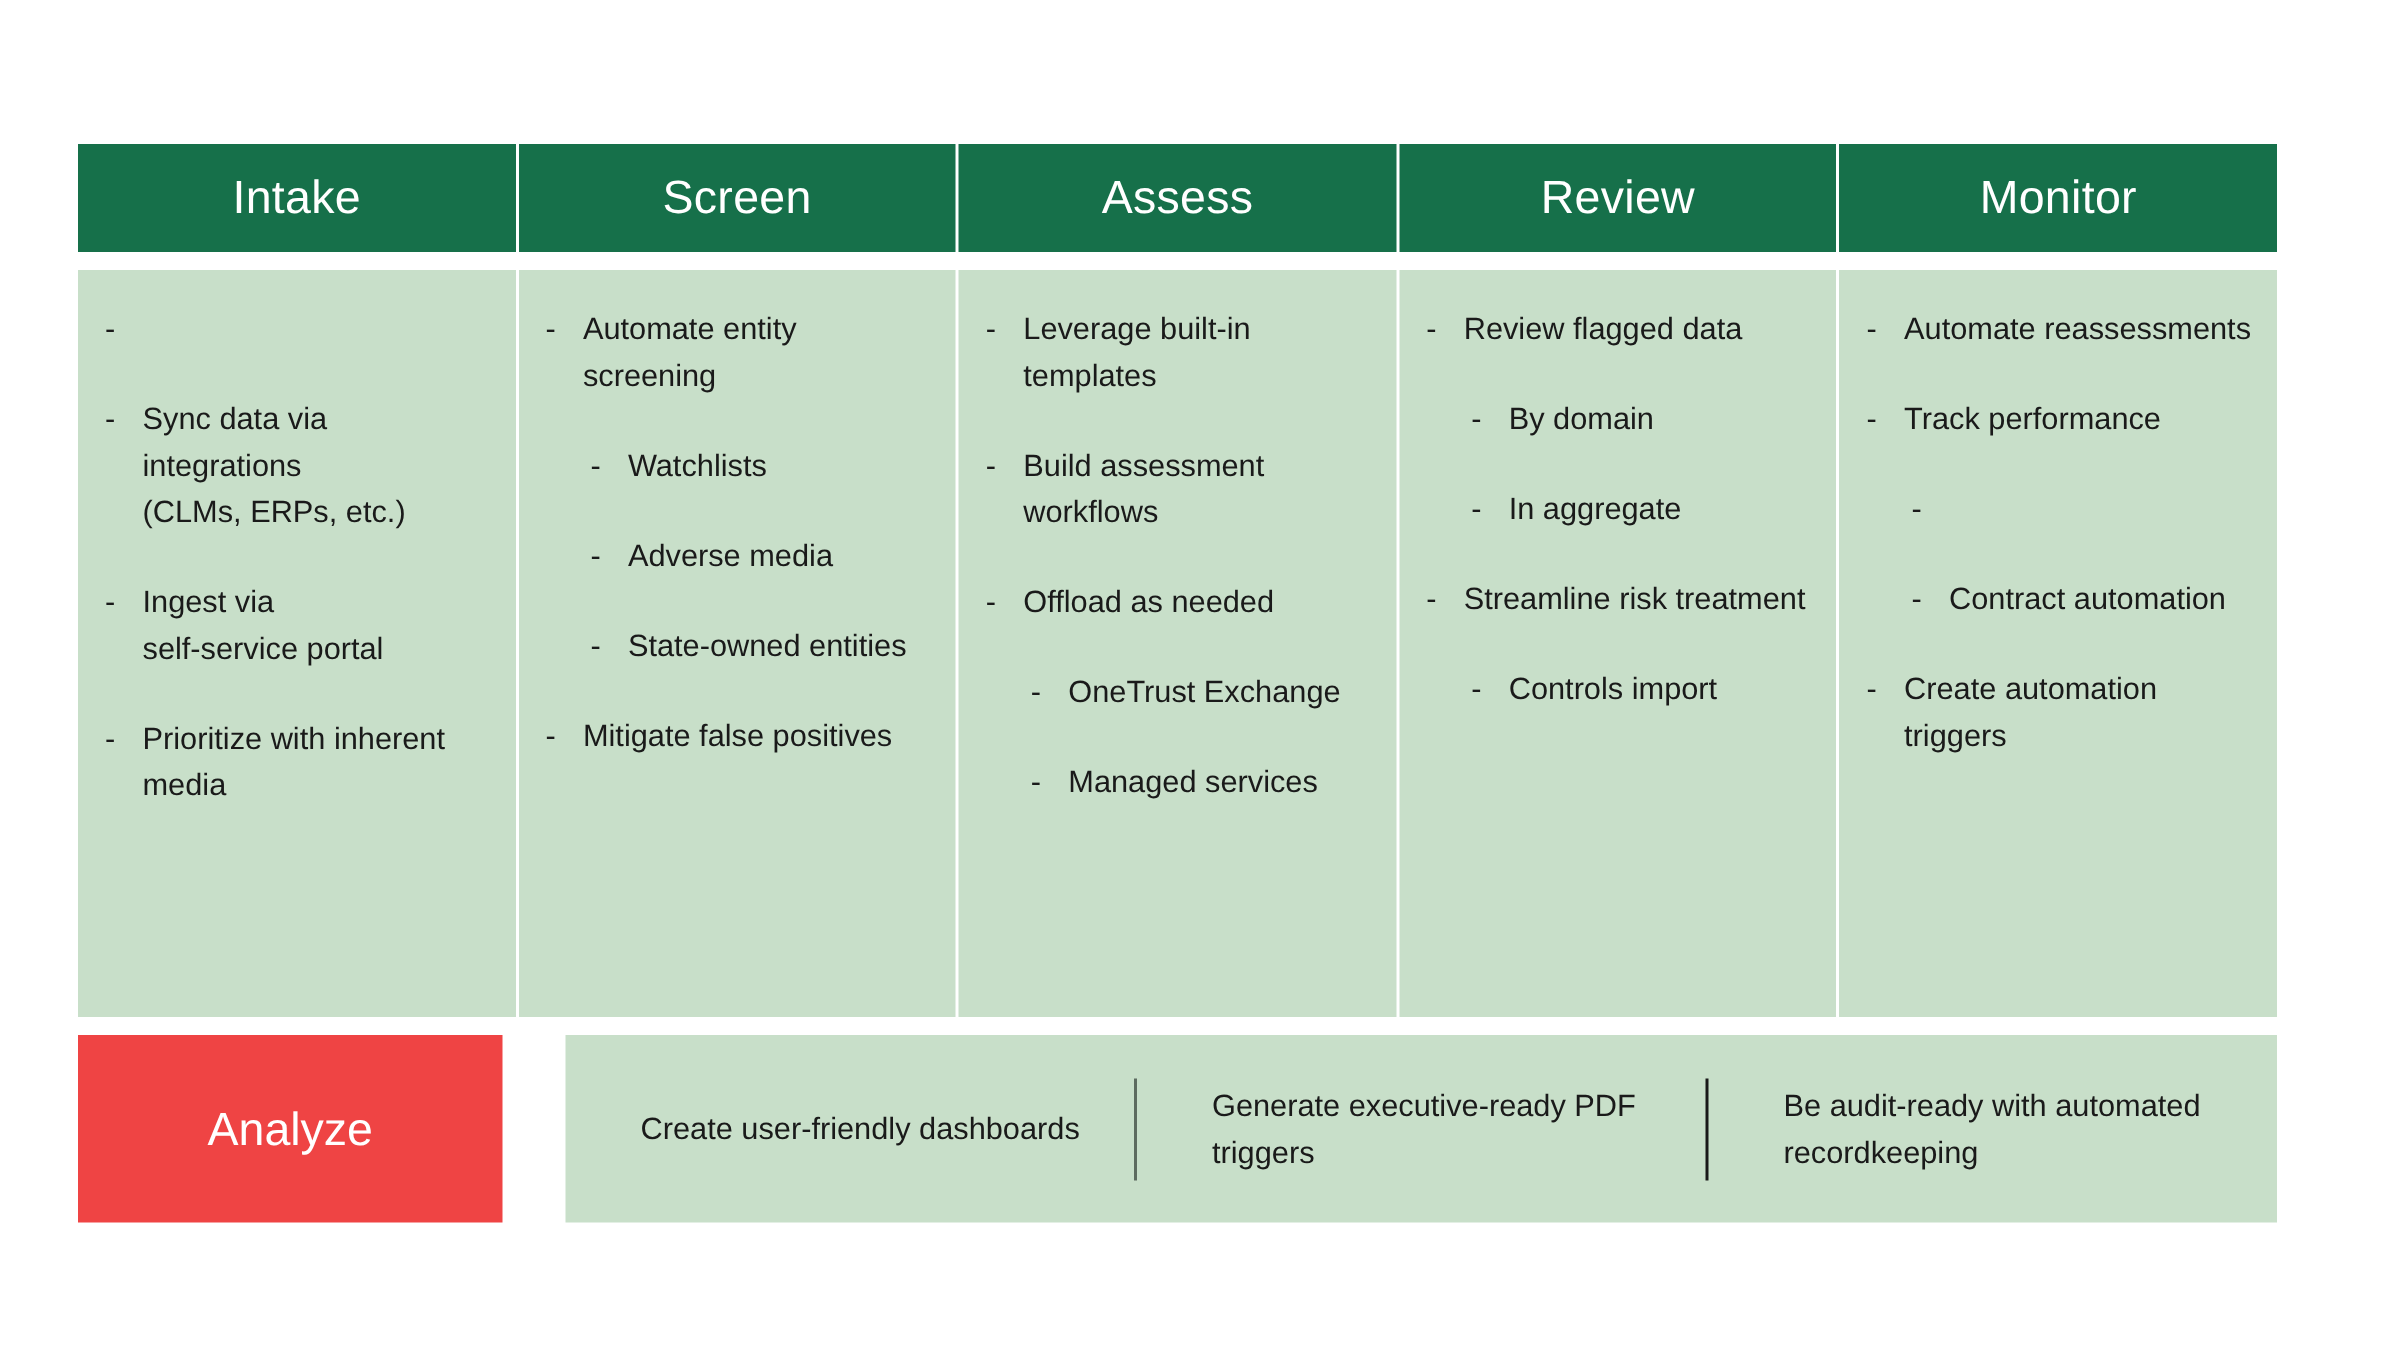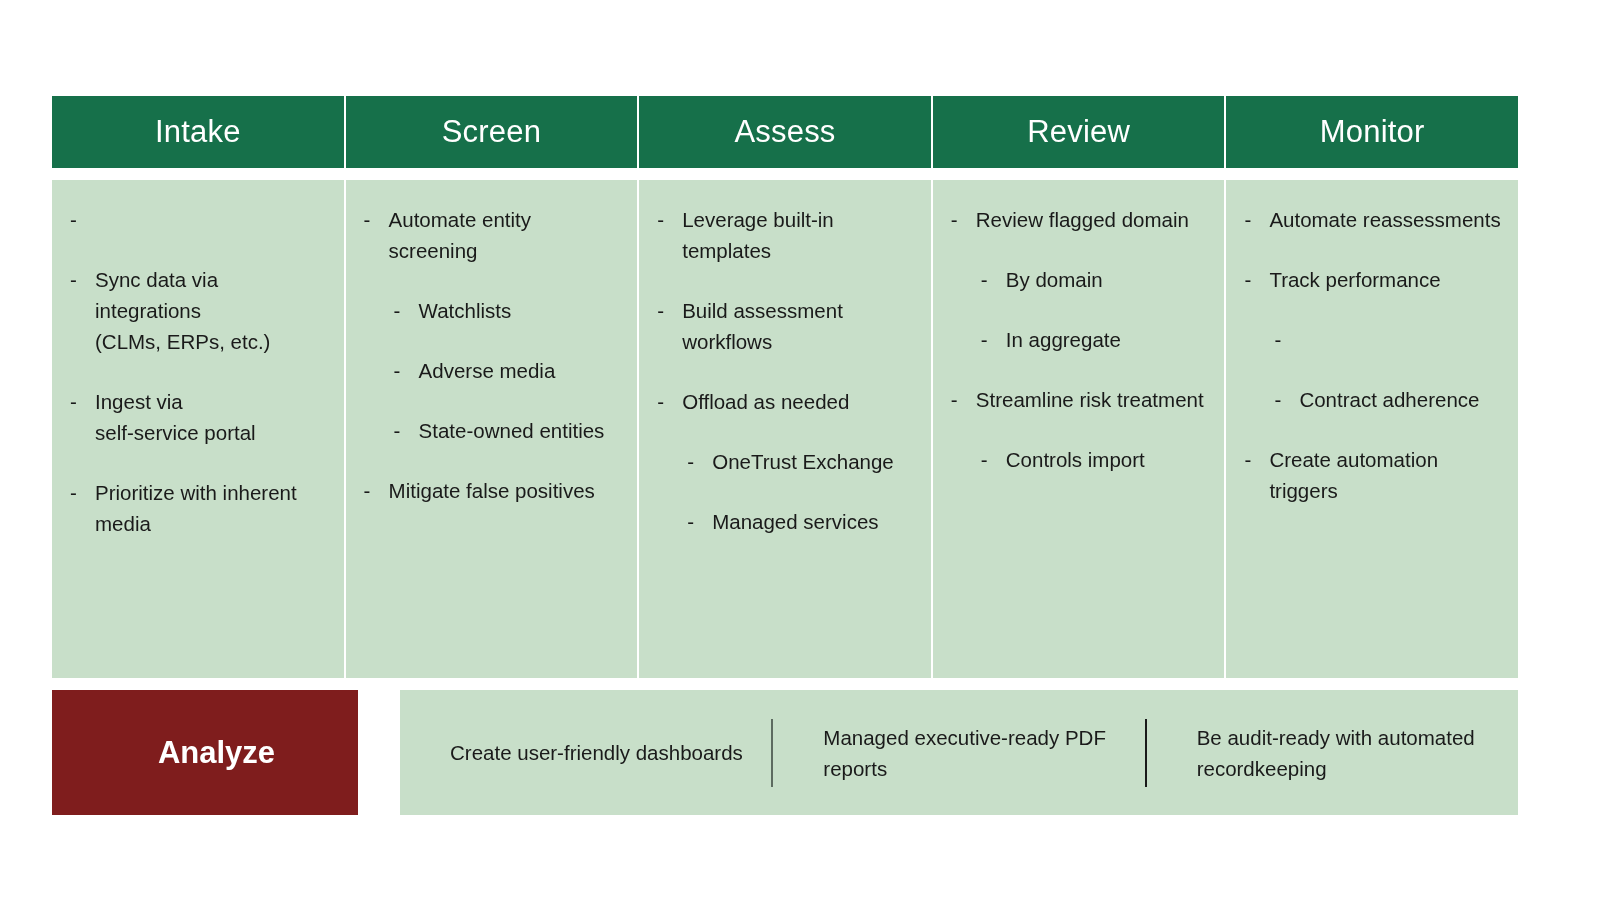--- a/index.html
+++ b/index.html
@@ -94,28 +94,27 @@
     left: 52px;
     top: 690px;
     width: 1466px;
     height: 125px;
     display: flex;
     gap: 14px;
   }
 
   .analyze-label {
     flex: 0 0 283px;
-    background: #7f1d1d;
+    background: #ef4444;
     color: #ffffff;
     display: flex;
     align-items: center;
     justify-content: center;
     font-size: 31px;
-    font-weight: 700;
-    padding-left: 23px;
+    font-weight: 400;
   }
 
   .analyze-items {
     flex: 1 1 auto;
     background: #C8DFC9;
     display: flex;
     align-items: center;
     margin-left: 28px;
   }
 
@@ -213,21 +212,21 @@
             <span class="dash">-</span>
             <span class="btext">Managed services</span>
           </div>
         </div>
       </div>
       <div class="col">
         <div class="col-header">Review</div>
         <div class="col-body">
           <div class="bullet">
             <span class="dash">-</span>
-            <span class="btext">Review flagged domain</span>
+            <span class="btext">Review flagged data</span>
           </div>
           <div class="bullet sub">
             <span class="dash">-</span>
             <span class="btext">By domain</span>
           </div>
           <div class="bullet sub">
             <span class="dash">-</span>
             <span class="btext">In aggregate</span>
           </div>
           <div class="bullet">
@@ -249,34 +248,34 @@
           </div>
           <div class="bullet">
             <span class="dash">-</span>
             <span class="btext">Track performance</span>
           </div>
           <div class="bullet sub">
             <span class="dash">-</span>
           </div>
           <div class="bullet sub">
             <span class="dash">-</span>
-            <span class="btext">Contract adherence</span>
+            <span class="btext">Contract automation</span>
           </div>
           <div class="bullet">
             <span class="dash">-</span>
             <span class="btext">Create automation triggers</span>
           </div>
         </div>
       </div>
     </div>
 
   <div class="analyze-row">
     <div class="analyze-label">Analyze</div>
     <div class="analyze-items">
         <div class="analyze-item">Create user-friendly dashboards</div>
         <div class="analyze-divider"></div>
-        <div class="analyze-item">Managed executive-ready PDF reports</div>
+        <div class="analyze-item">Generate executive-ready PDF triggers</div>
         <div class="analyze-divider dark"></div>
         <div class="analyze-item">Be audit-ready with automated recordkeeping</div>
       </div>
   </div>
 
 </div>
 
 </body></html>

